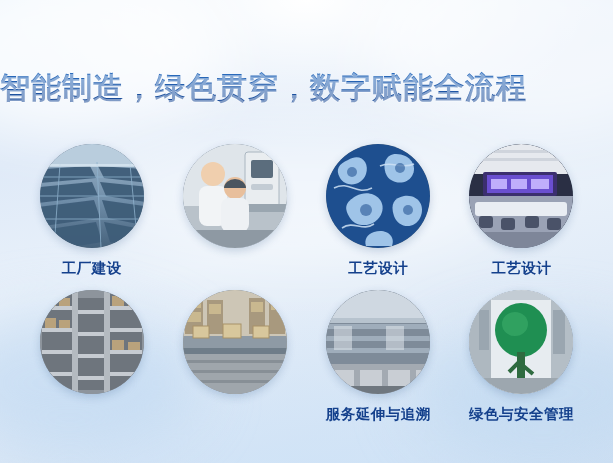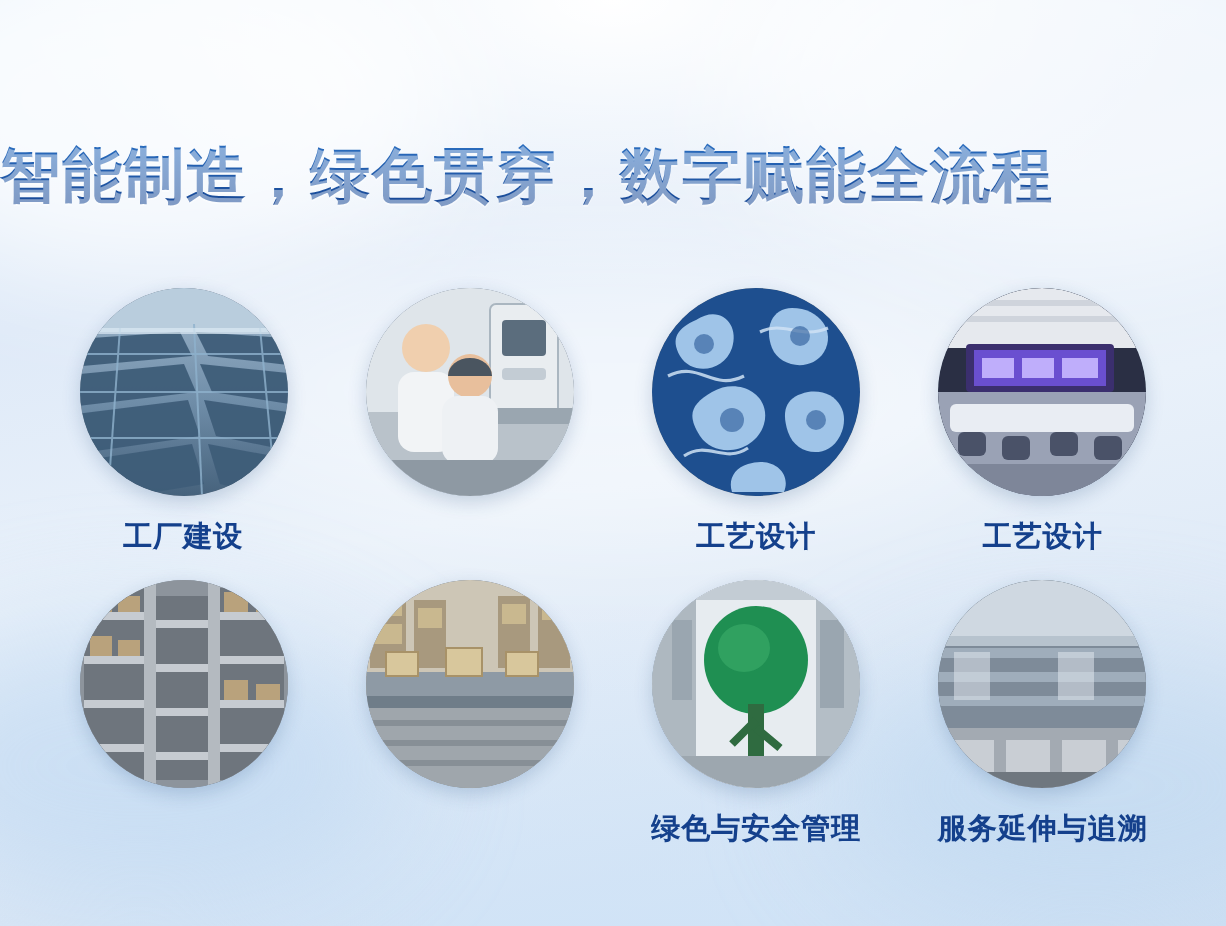--- a/index.html
+++ b/index.html
@@ -328,20 +328,56 @@
             </g>
           </g>
         </svg>
       </div>
     </div>
 
     <div class="cell">
       <div class="circle">
         <svg viewBox="0 0 104 104">
           <defs>
+              <clipPath id="c8">
+                <circle cx="52" cy="52" r="52"></circle>
+              </clipPath>
+            </defs>
+          <g clip-path="url(#c8)">
+            <rect width="104" height="104" fill="#8f98a2"></rect>
+            <rect x="0" y="0" width="104" height="34" fill="#cfd8e1"></rect>
+            <rect x="0" y="30" width="104" height="44" fill="#7e8b99"></rect>
+            <g fill="#9fadbb">
+              <rect x="0" y="34" width="104" height="5"></rect>
+              <rect x="0" y="46" width="104" height="5"></rect>
+              <rect x="0" y="58" width="104" height="5"></rect>
+            </g>
+            <rect x="0" y="28" width="104" height="5" fill="#b7c3ce"></rect>
+            <rect x="0" y="74" width="104" height="30" fill="#a3aab2"></rect>
+            <g fill="#c9ced4">
+              <rect x="6" y="80" width="22" height="16"></rect>
+              <rect x="34" y="80" width="22" height="16"></rect>
+              <rect x="62" y="80" width="22" height="16"></rect>
+              <rect x="90" y="80" width="14" height="16"></rect>
+            </g>
+            <rect x="0" y="96" width="104" height="8" fill="#6f777f"></rect>
+            <g fill="#dfe6ec" opacity="0.55">
+              <rect x="8" y="36" width="18" height="24"></rect>
+              <rect x="60" y="36" width="18" height="24"></rect>
+            </g>
+          </g>
+        </svg>
+      </div>
+      <div class="caption">服务延伸与追溯</div>
+    </div>
+
+    <div class="cell">
+      <div class="circle">
+        <svg viewBox="0 0 104 104">
+          <defs>
               <clipPath id="c7">
                 <circle cx="52" cy="52" r="52"></circle>
               </clipPath>
             </defs>
           <g clip-path="url(#c7)">
             <rect width="104" height="104" fill="#d7dde2"></rect>
             <rect x="0" y="0" width="22" height="104" fill="#aeb8c0"></rect>
             <rect x="82" y="0" width="22" height="104" fill="#b4bec6"></rect>
             <rect x="22" y="0" width="60" height="104" fill="#e7ecf0"></rect>
             <g fill="#c3ccd4">
@@ -354,50 +390,14 @@
             <path d="M52 70 L40 82 M52 74 L64 84" stroke="#2f6b40" stroke-width="4" fill="none"></path>
             <rect x="10" y="20" width="10" height="40" fill="#9aa6b0"></rect>
             <rect x="84" y="20" width="12" height="44" fill="#9aa6b0"></rect>
             <rect x="0" y="88" width="104" height="16" fill="#9da7af"></rect>
           </g>
         </svg>
       </div>
       <div class="caption">绿色与安全管理</div>
     </div>
 
-    <div class="cell">
-      <div class="circle">
-        <svg viewBox="0 0 104 104">
-          <defs>
-              <clipPath id="c8">
-                <circle cx="52" cy="52" r="52"></circle>
-              </clipPath>
-            </defs>
-          <g clip-path="url(#c8)">
-            <rect width="104" height="104" fill="#8f98a2"></rect>
-            <rect x="0" y="0" width="104" height="34" fill="#cfd8e1"></rect>
-            <rect x="0" y="30" width="104" height="44" fill="#7e8b99"></rect>
-            <g fill="#9fadbb">
-              <rect x="0" y="34" width="104" height="5"></rect>
-              <rect x="0" y="46" width="104" height="5"></rect>
-              <rect x="0" y="58" width="104" height="5"></rect>
-            </g>
-            <rect x="0" y="28" width="104" height="5" fill="#b7c3ce"></rect>
-            <rect x="0" y="74" width="104" height="30" fill="#a3aab2"></rect>
-            <g fill="#c9ced4">
-              <rect x="6" y="80" width="22" height="16"></rect>
-              <rect x="34" y="80" width="22" height="16"></rect>
-              <rect x="62" y="80" width="22" height="16"></rect>
-              <rect x="90" y="80" width="14" height="16"></rect>
-            </g>
-            <rect x="0" y="96" width="104" height="8" fill="#6f777f"></rect>
-            <g fill="#dfe6ec" opacity="0.55">
-              <rect x="8" y="36" width="18" height="24"></rect>
-              <rect x="60" y="36" width="18" height="24"></rect>
-            </g>
-          </g>
-        </svg>
-      </div>
-      <div class="caption">服务延伸与追溯</div>
-    </div>
-
   </div>
 </div>
 
 </body></html>

